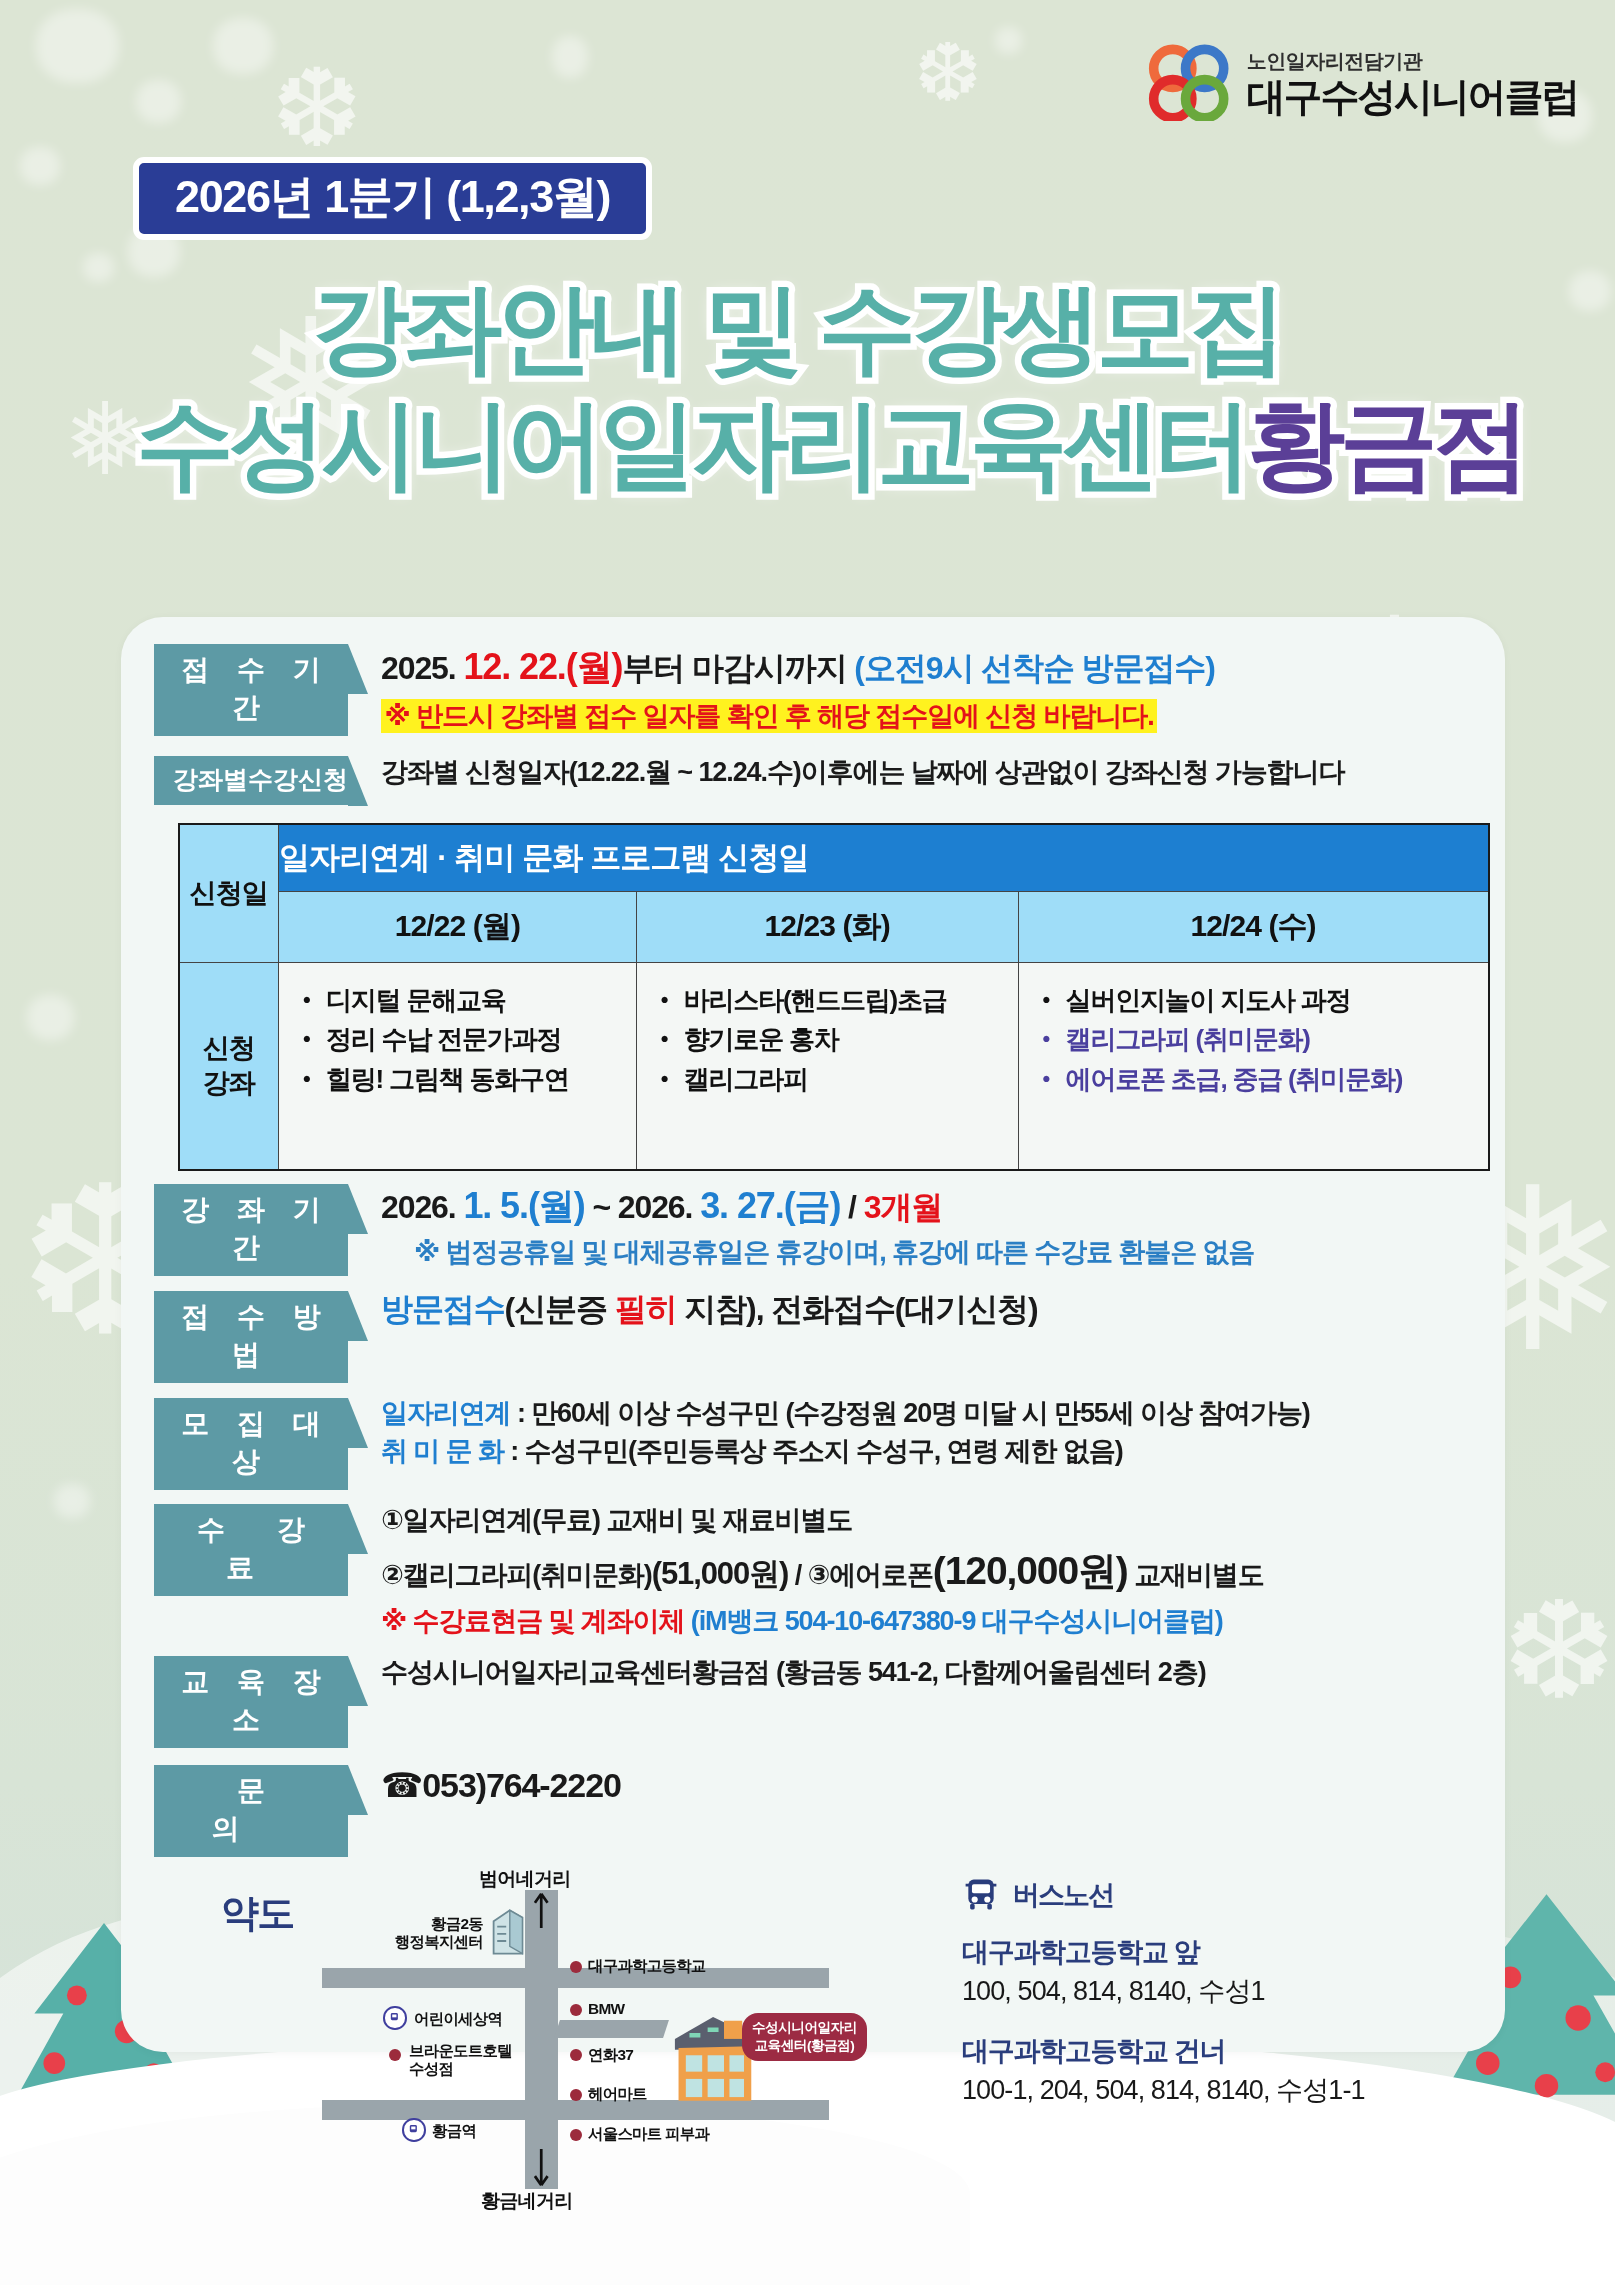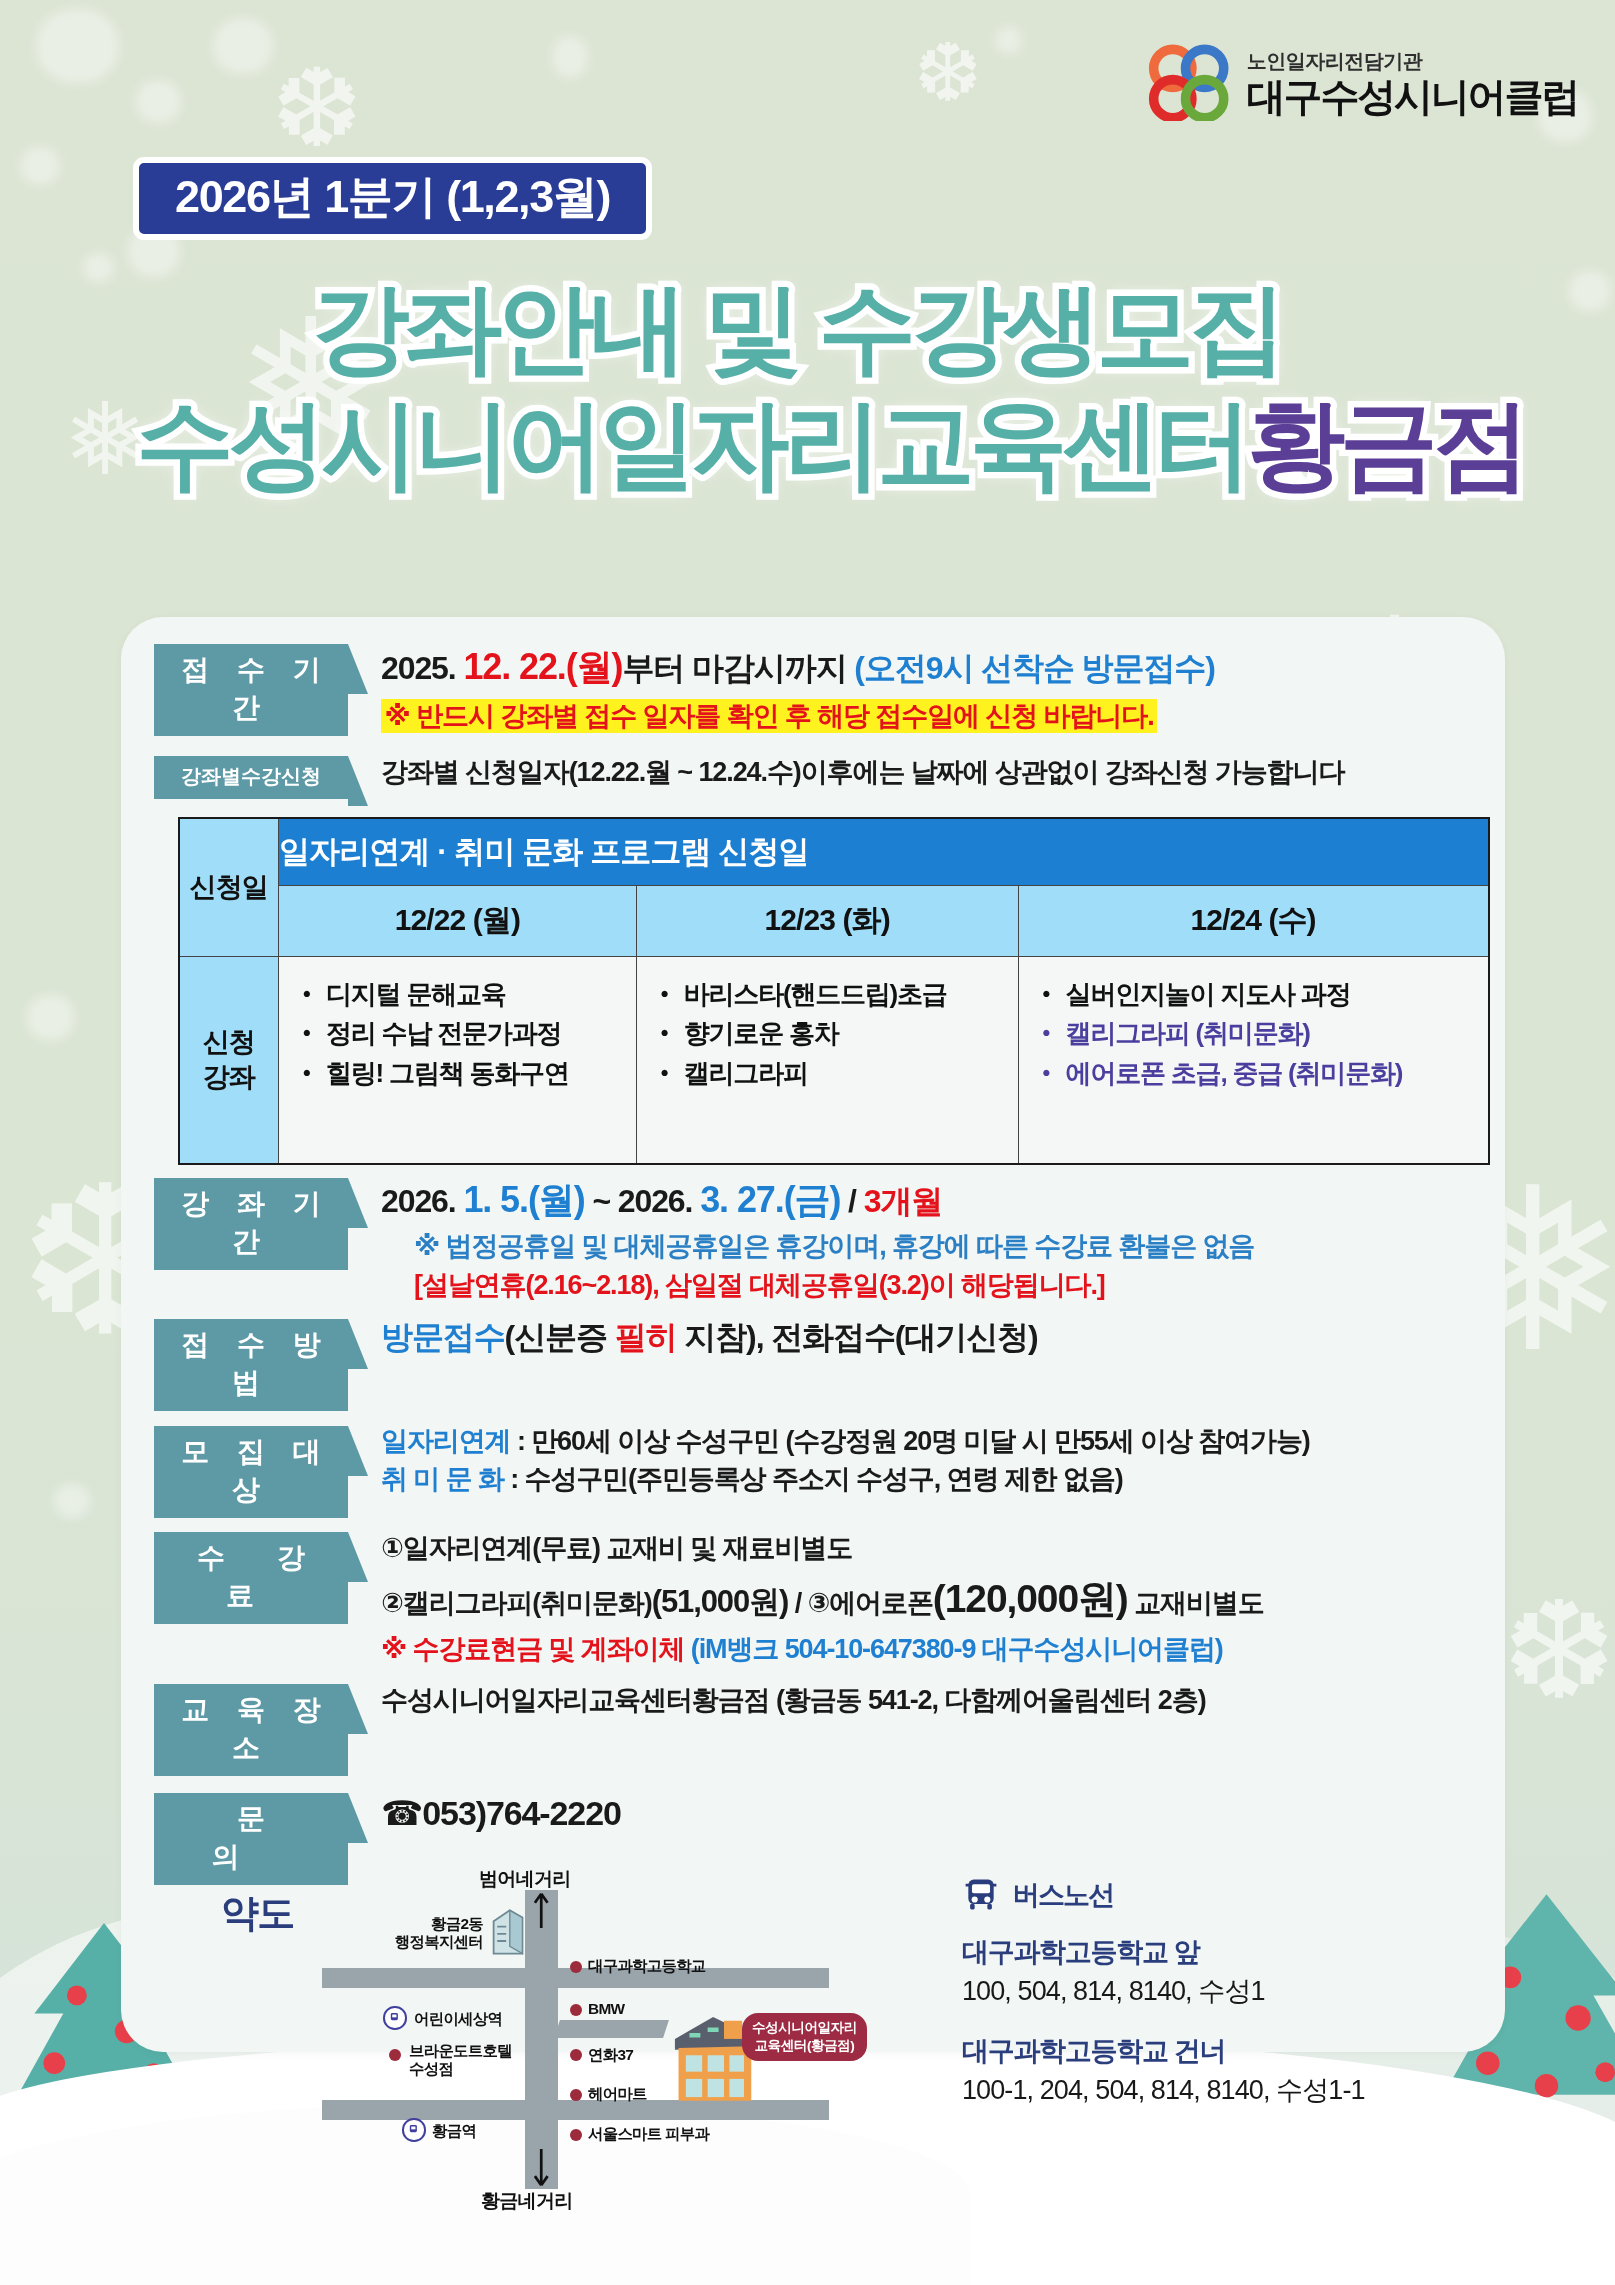--- a/index.html
+++ b/index.html
@@ -134,21 +134,21 @@
     margin-top: 3.6px;
   }
   .tag::after {
     content: "";
     position: absolute;
     right: -20px; top: 0;
     border-style: solid;
     border-width: 0 20px 50px 0;
     border-color: transparent transparent #5d9aa5 transparent;
   }
-  .tag.wide { letter-spacing: 0px; font-size: 20px; }
+  .tag.wide { letter-spacing: 0px; font-size: 25px; text-align: right; }
   .tag.sp   { letter-spacing: 10px; text-indent: 10px; }
   .tag.sp2  { letter-spacing: 22px; text-indent: 22px; }
   .tag.sp3  { letter-spacing: 51px; text-indent: 51px; }
 
   .rowbody { flex: 1; padding-left: 33px; }
 
   .ln {
     font-size: 30px;
     color: #1a1a1a;
     font-weight: 700;
@@ -403,21 +403,20 @@
         </td>
       </tr>
     </tbody>
       </table>
 
     <div class="row" style="margin-top:9px">
       <div class="tag sp">강 좌 기 간</div>
       <div class="rowbody">
         <div class="ln big"><span>2026. </span><span class="blue bold" style="font-size:36px">1. 5.(월)</span><span> ~ 2026. </span><span class="blue bold" style="font-size:36px">3. 27.(금)</span><span> / </span><span class="red bold">3개월</span></div>
         <div class="ln sm bluedk indent" style="margin-top:2px">※ 법정공휴일 및 대체공휴일은 휴강이며, 휴강에 따른 수강료 환불은 없음</div>
-        <div class="ln sm red indent">[설날연휴(2.16~2.18), 삼일절 대체공휴일(3.2)이 해당됩니다.]</div>
       </div>
     </div>
 
     <div class="row" style="margin-top:11px">
       <div class="tag sp">접 수 방 법</div>
       <div class="rowbody">
         <div class="ln big"><span class="blue bold">방문접수</span><span>(신분증 </span><span class="red bold">필히</span><span> 지참), </span><span class="bold">전화접수</span><span>(대기신청)</span></div>
       </div>
     </div>
 

